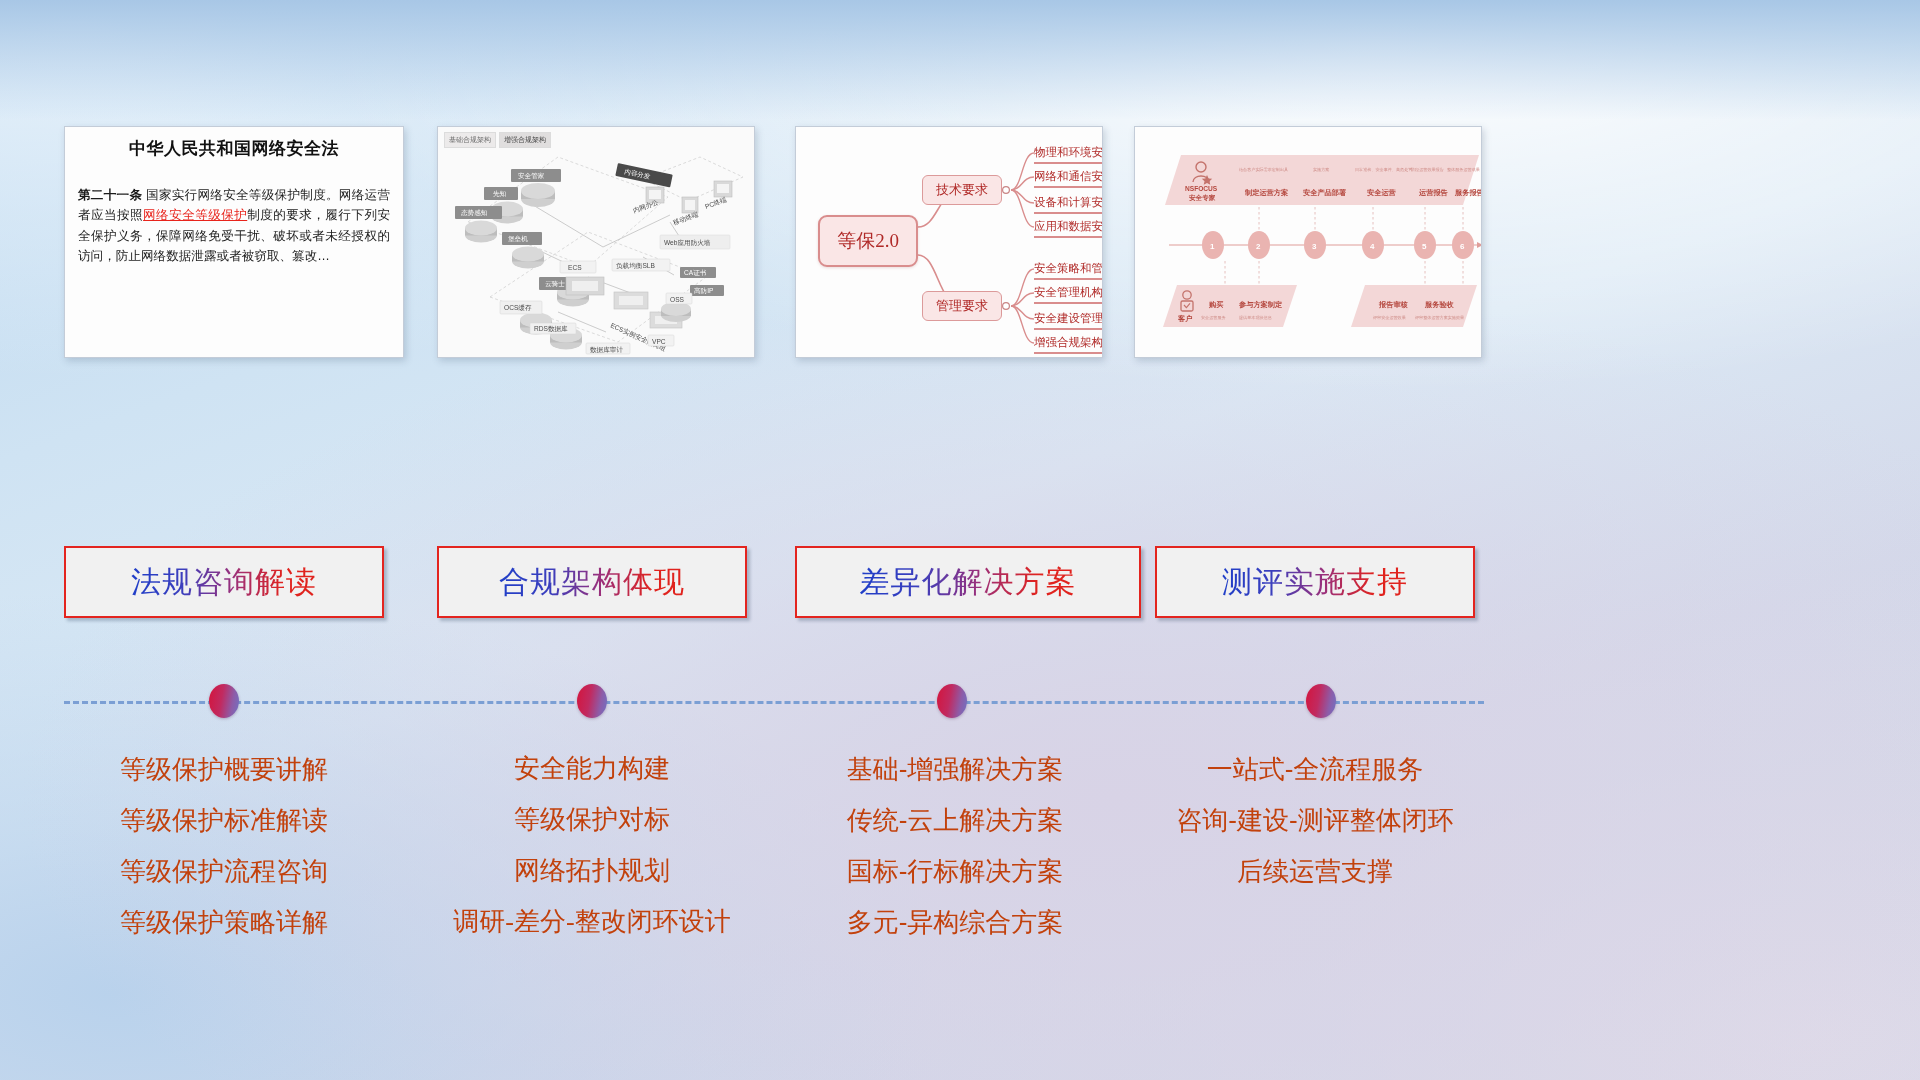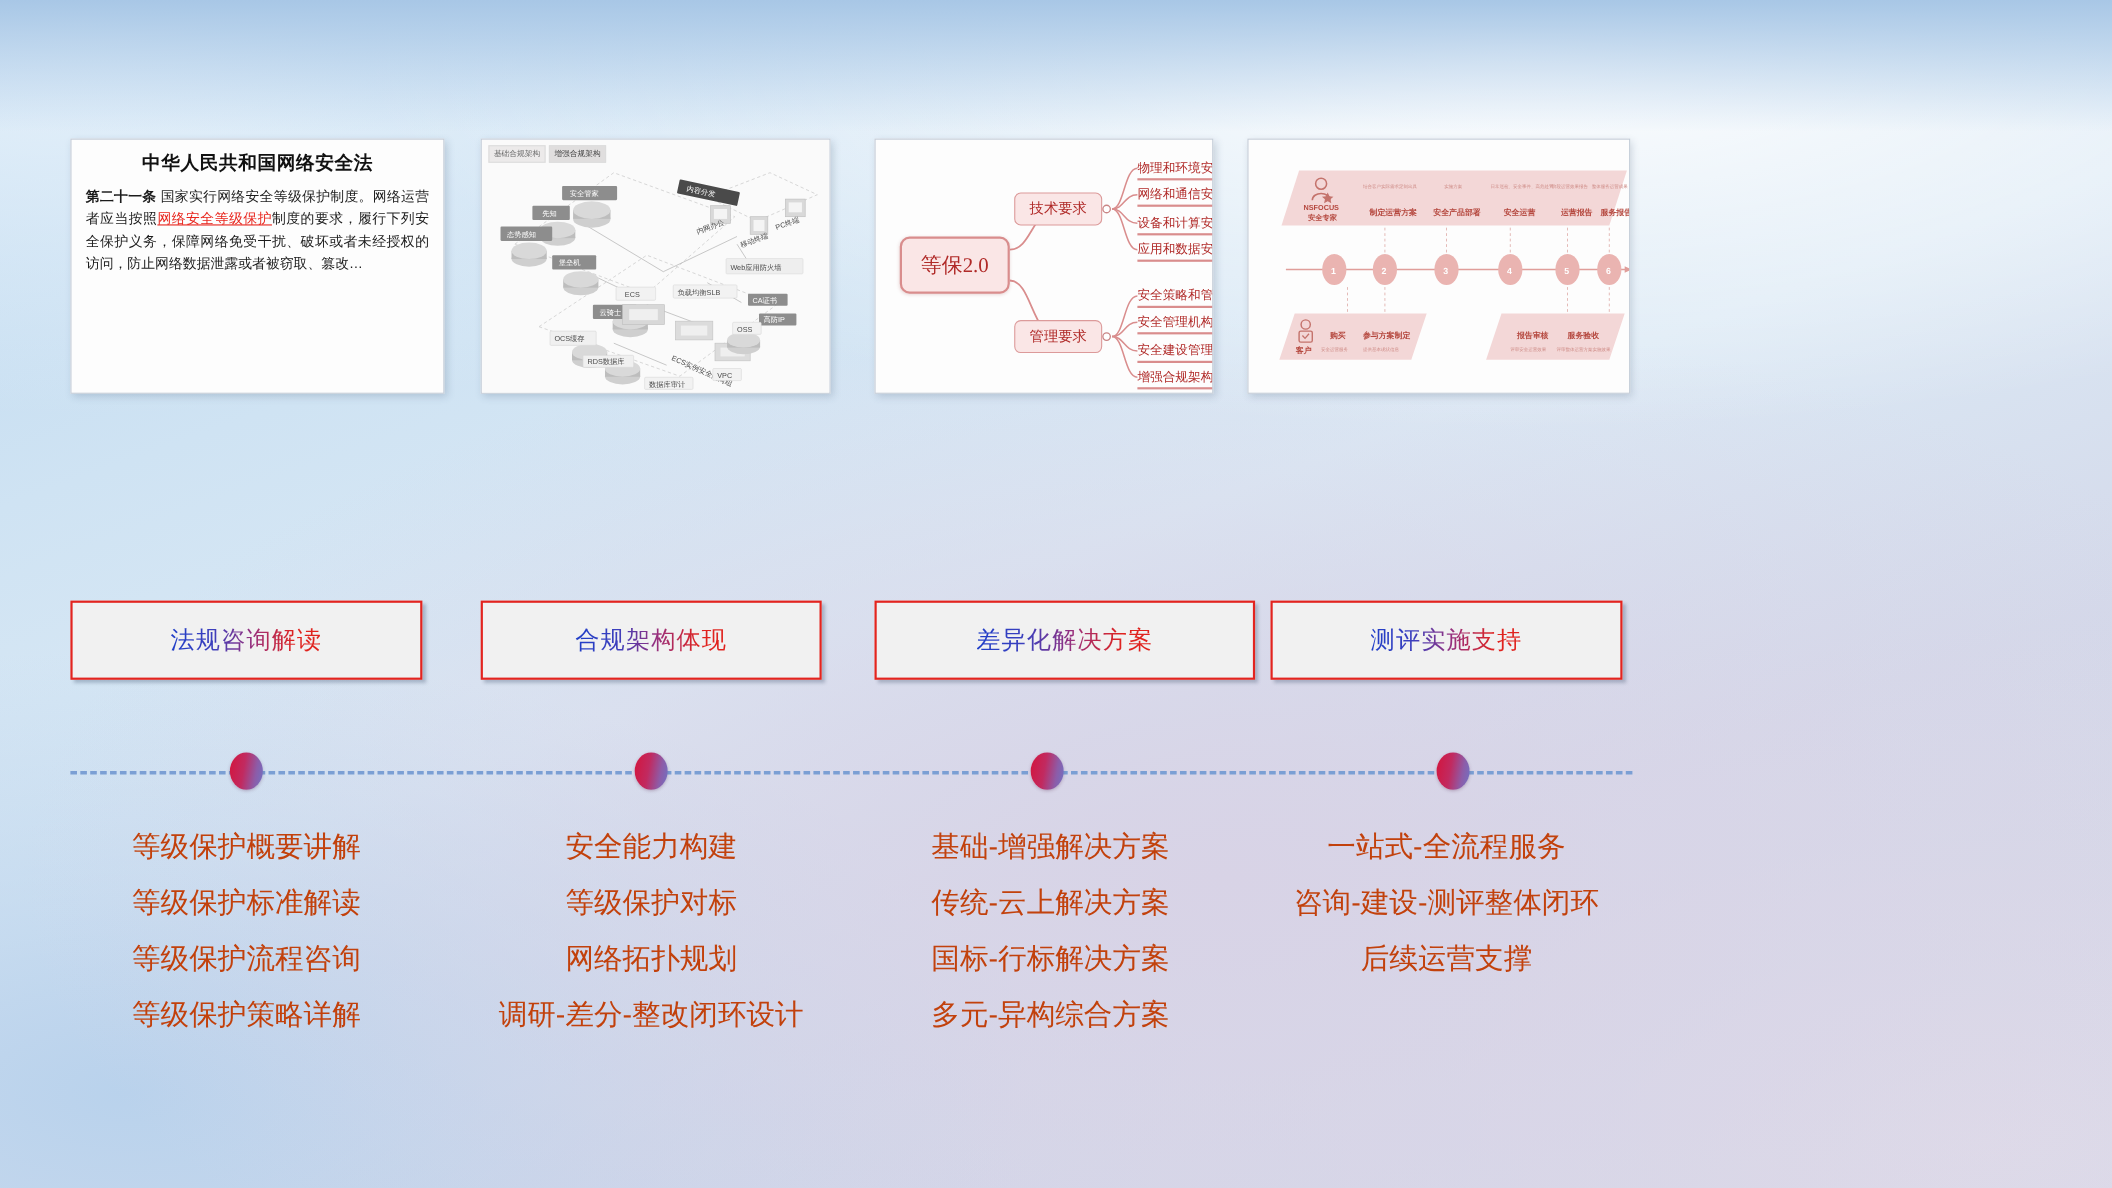--- a/index.html
+++ b/index.html
@@ -35,21 +35,21 @@
     overflow: hidden;
   }
   .card-1 { left: 64px;   width: 340px; }
   .card-2 { left: 437px;  width: 318px; }
   .card-3 { left: 795px;  width: 308px; }
   .card-4 { left: 1134px; width: 348px; padding-left: 12px; }
 
   
   .law { padding: 10px 13px 0 13px; }
   .law-title { text-align: center; font-size: 17px; font-weight: bold; color: #111;
-               letter-spacing: .5px; margin-bottom: 9px; }
+               letter-spacing: .5px; margin-bottom: 25px; }
   .law p { font-size: 12.6px; line-height: 1.62; color: #1b1b1b; text-align: justify;
            margin-bottom: 7px; }
   .law b { font-weight: bold; }
   .law .hl { color: #e8241c; text-decoration: underline; }
 
   
   .arch { position: relative; width: 100%; height: 100%; background: #fafafa; }
   .arch-tabs { position: absolute; left: 6px; top: 5px; display: flex; gap: 3px; }
   .arch-tab { font-size: 7px; color: #6c6c6c; background: #eceaea; padding: 2px 4px;
               border: 1px solid #dcdcdc; white-space: nowrap; }
@@ -99,21 +99,21 @@
   
   .heads { position: absolute; left: 0; top: 546px; width: 100%; height: 76px; }
   .head-box {
     position: absolute; top: 0; height: 72px;
     background: #f1f1f1;
     border: 2px solid #e3241f;
     box-shadow: 3px 3px 3px rgba(40,60,90,.28);
     display: flex; align-items: center; justify-content: center;
   }
   .head-box span {
-    font-size: 22px; font-weight: 500; letter-spacing: 1px;
+    font-size: 30px; font-weight: 500; letter-spacing: 1px;
     background: linear-gradient(90deg, #1f3ec8 0%, #3c3fbd 28%, #9b2f7a 55%, #e0231e 82%, #e0231e 100%);
     -webkit-background-clip: text; background-clip: text;
     -webkit-text-fill-color: transparent; color: #7b2f8a;
   }
   .hb-1 { left: 64px;   width: 320px; }
   .hb-2 { left: 437px;  width: 310px; }
   .hb-3 { left: 795px;  width: 346px; }
   .hb-4 { left: 1155px; width: 320px; }
 
   
@@ -130,21 +130,21 @@
   .td-1 { left: 145px; }
   .td-2 { left: 513px; }
   .td-3 { left: 873px; }
   .td-4 { left: 1242px; }
 
   
   .lists { position: absolute; left: 0; top: 744px; width: 100%; height: 250px; }
   .list { position: absolute; top: 0; text-align: center; }
   .list li { list-style: none; font-size: 26px; color: #c2410c; line-height: 1.96; white-space: nowrap; }
   .ls-1 { left: 64px;   width: 320px; }
-  .ls-2 { left: 437px;  width: 310px; }
+  .ls-2 { left: 437px;  width: 310px; font-family: Liberation Serif, serif; }
   .ls-3 { left: 795px;  width: 320px; }
   .ls-4 { left: 1155px; width: 320px; }
 </style>
 </head>
 <body>
 
 <div class="bg"></div>
 <div class="bg-top"></div>
 
 <div class="cards">

